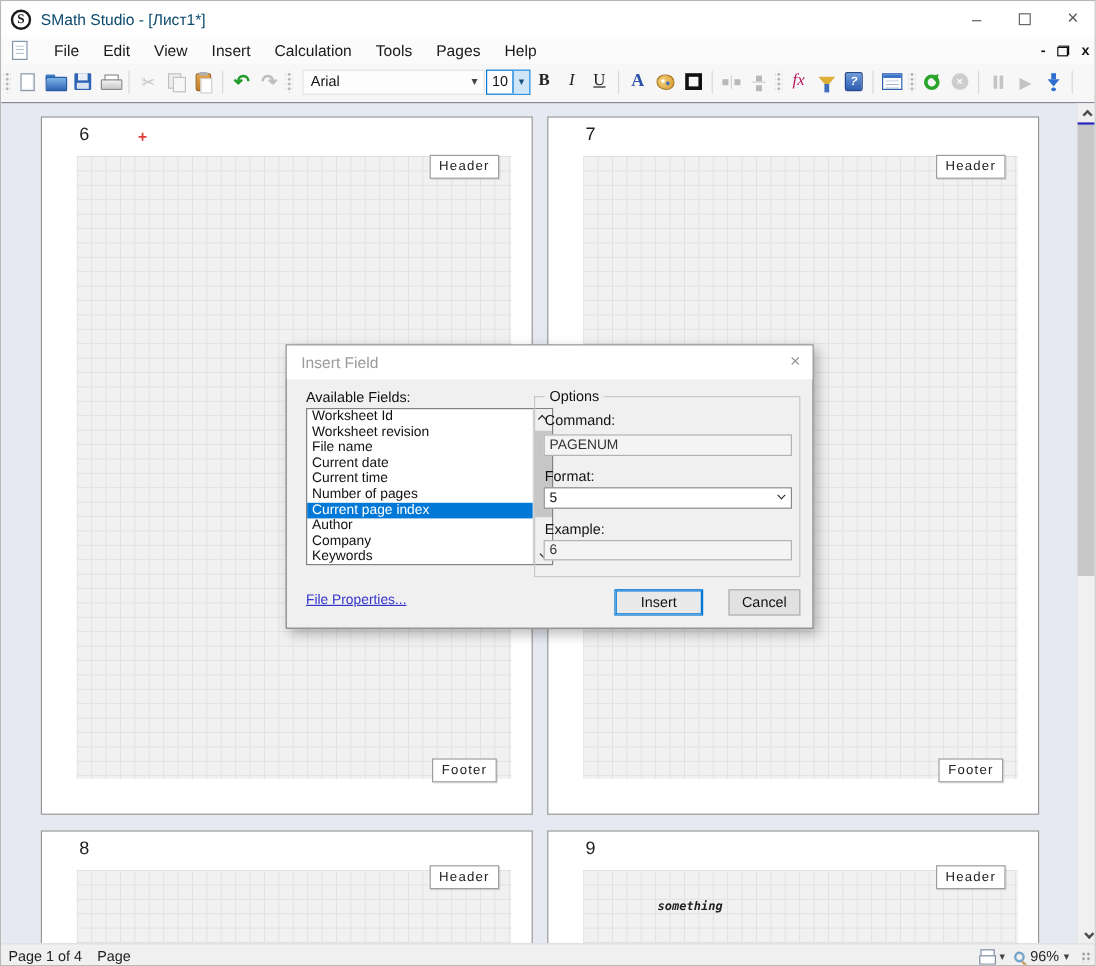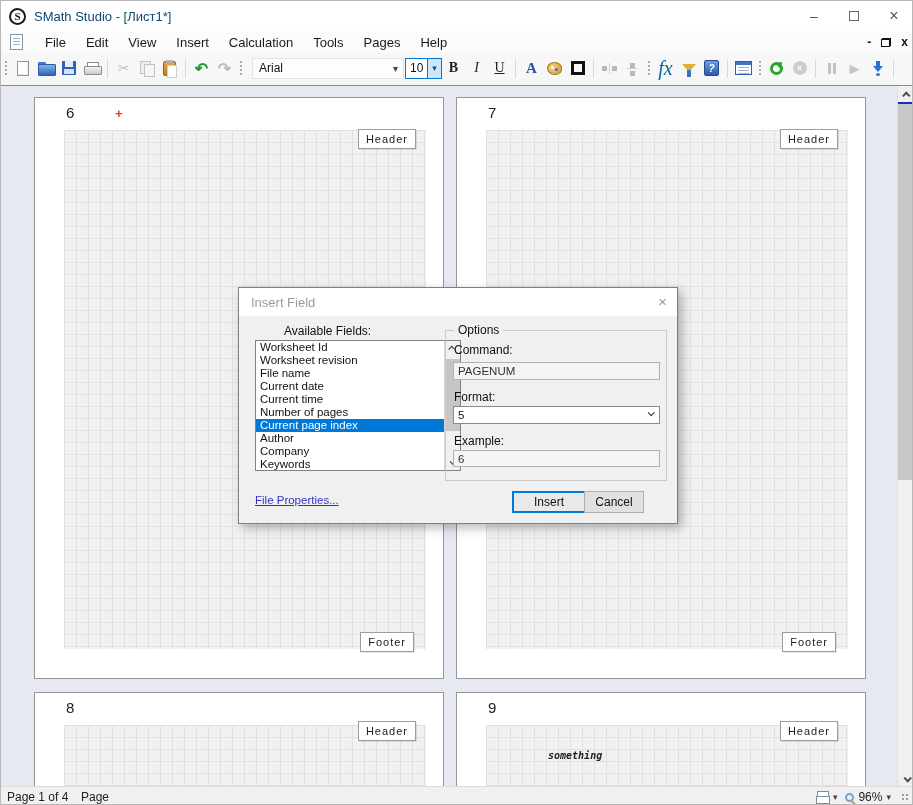--- a/index.html
+++ b/index.html
@@ -68,21 +68,21 @@
   .font-color-a { font-family:"Liberation Serif", serif; font-weight:bold; font-size:15px; color:#2b52a8; }
   .ic-palette { width:15px; height:13px; background:radial-gradient(circle at 35% 40%, #f3cf7e, #d99a2e); border:1px solid #a8791f; border-radius:50% 50% 45% 55%; position:relative; }
   .ic-palette::before { content:""; position:absolute; left:3px; top:3px; width:3px; height:3px; border-radius:50%; background:#fff; }
   .ic-palette::after { content:""; position:absolute; right:3px; top:5px; width:3px; height:3px; border-radius:50%; background:#3f6fbe; }
   .ic-border { width:14px; height:14px; border:3px solid #111; }
   .ic-align { width:15px; height:11px; position:relative; }
   .ic-align::before { content:""; position:absolute; left:0; top:3px; width:5px; height:5px; background:#b9b9b9; box-shadow:10px 0 0 #b9b9b9; }
   .ic-align::after { content:""; position:absolute; left:7px; top:0; width:1px; height:11px; background:#d2d2d2; }
   .ic-align.v::before { left:5px; top:0; box-shadow:0 8px 0 #b9b9b9; }
   .ic-align.v::after { left:2px; top:5px; width:11px; height:1px; }
-  .fx-glyph { font-family:"Liberation Serif", serif; font-style:italic; font-size:20px; color:#0369a1; }
+  .fx-glyph { font-family:"Liberation Serif", serif; font-style:italic; font-size:14px; color:#be185d; }
   .ic-filter { width:0; height:0; border-left:7px solid transparent; border-right:7px solid transparent; border-top:8px solid #dfae35; position:relative; }
   .ic-filter::after { content:""; position:absolute; left:-2px; top:-2px; width:4px; height:7px; background:#3f6fbe; }
   .ic-refbook { width:15px; height:16px; background:linear-gradient(#6f9ddc,#2d5cae); border:1px solid #24498c; border-radius:2px; color:#fff; font-size:10px; font-weight:bold; display:flex; align-items:center; justify-content:center; }
   .ic-form { width:17px; height:14px; background:#fff; border:1px solid #2e5fae; position:relative; }
   .ic-form::before { content:""; position:absolute; left:0; top:0; width:15px; height:3px; background:#3f75c8; }
   .ic-form::after { content:""; position:absolute; left:2px; top:5px; width:11px; height:7px;
      background:linear-gradient(#9db4cf 1px, transparent 1px); background-size:11px 3px; }
   .ic-refresh { width:13px; height:13px; border:3px solid #2aa52a; border-radius:50%; position:relative; }
   .ic-refresh::before { content:""; position:absolute; right:-4px; top:-4px; width:0; height:0; border-left:4px solid transparent; border-right:4px solid transparent; border-bottom:6px solid #2aa52a; transform:rotate(45deg); }
   .ic-stop { width:14px; height:14px; border-radius:50%; background:#cdcdcd; color:#fff; font-size:9px; font-weight:bold; display:flex; align-items:center; justify-content:center; }
@@ -118,40 +118,40 @@
   .chev.up { transform:rotate(45deg) translateY(1px); }
   .chev.down { transform:rotate(225deg) translateY(1px); }
   .vs-marker { position:absolute; left:0; top:16px; width:17px; height:2px; background:#2727bb; }
   .vs-thumb { position:absolute; left:0; top:18px; width:17px; height:376px; background:#c8c8c8; }
 
   
   .dialog { position:absolute; left:237px; top:201px; width:440px; height:237px; background:#f0f0f0; border:1px solid #808080; box-shadow:4px 4px 10px rgba(0,0,0,0.28); z-index:10; }
   .dlg-title { position:absolute; left:0; top:0; width:100%; height:28px; background:#ffffff; }
   .dlg-title .txt { position:absolute; left:12px; top:7px; font-size:13px; color:#9b9b9b; }
   .dlg-close { position:absolute; right:10px; top:5px; font-size:15px; color:#9b9b9b; }
-  .dlg-label { position:absolute; font-size:12px; color:#111;margin-left:29px; }
+  .dlg-label { position:absolute; font-size:12px; color:#111; }
   .listbox { position:absolute; left:16px; top:52px; width:206px; height:131px; background:#fff; border:1px solid #828282; }
   .lb-item { height:13px; line-height:13px; font-size:11.5px; color:#111; padding-left:4px; white-space:nowrap; overflow:hidden; }
   .lb-item.selected { background:#0078d7; color:#fff; }
   .lb-scroll { position:absolute; right:0; top:0; width:16px; height:129px; background:#f0f0f0; border-left:1px solid #d5d5d5; }
   .lb-btn { position:absolute; left:0; width:15px; height:15px; display:flex; align-items:center; justify-content:center; }
   .lb-up { top:0; } .lb-dn { bottom:0; }
   .chev.sm { width:5px; height:5px; border-width:1.6px; border-color:#333; }
   .lb-thumb { position:absolute; left:0; top:18px; width:15px; height:72px; background:#c6c6c6; }
   .groupbox { position:absolute; left:206px; top:42px; width:222px; height:151px; border:1px solid #c9c9c9; }
   .groupbox .gb-label { position:absolute; left:8px; top:-8px; background:#f0f0f0; padding:0 4px; font-size:12px; color:#111; }
   .gb-item-label { position:absolute; left:8px; font-size:12px; color:#111; }
   .gb-input { position:absolute; left:7px; width:207px; height:18px; background:#f4f4f4; border:1px solid #b2b2b2; font-size:11.5px; color:#333; padding:2px 0 0 4px; }
   .gb-combo { position:absolute; left:7px; width:207px; height:18px; background:#ffffff; border:1px solid #8a8a8a; font-size:11.5px; color:#111; }
   .gb-combo .val { position:absolute; left:4px; top:2px; }
   .gb-combo .cchev { position:absolute; right:6px; top:4px; }
   .dlg-link { position:absolute; left:16px; top:206px; font-size:11.5px; color:#3333cc; text-decoration:underline; }
   .dlg-btn { position:absolute; top:203px; height:22px; background:#e1e1e1; font-size:12px; color:#111; display:flex; align-items:center; justify-content:center; }
   .btn-insert { left:273px; width:74px; border:1px solid #0078d7; box-shadow:inset 0 0 0 1px #0078d7; background:#e9e9e9; }
-  .btn-cancel { left:345px; width:60px; border:1px solid #adadad;text-align:center; }
+  .btn-cancel { left:368px; width:60px; border:1px solid #adadad;text-align:center; }
 
   
   .statusbar { position:absolute; left:0; top:785px; width:913px; height:20px; background:#f0f0f0; border-top:1px solid #dcdcdc; font-size:12px; color:#222; }
   .sb-page { position:absolute; left:6px; top:3px; }
   .sb-ready { position:absolute; left:80px; top:3px; }
   .sb-right { position:absolute; right:4px; top:0; height:20px; display:flex; align-items:center; gap:4px; }
   .ic-pagesetup { width:13px; height:12px; position:relative; }
   .ic-pagesetup::before { content:""; position:absolute; left:1px; top:0; width:10px; height:7px; background:#fff; border:1px solid #7d8da0; }
   .ic-pagesetup::after { content:""; position:absolute; left:0; top:5px; width:12px; height:6px; background:#fff; border:1px solid #7d8da0; }
   .sb-arr { font-size:9px; color:#444; }

